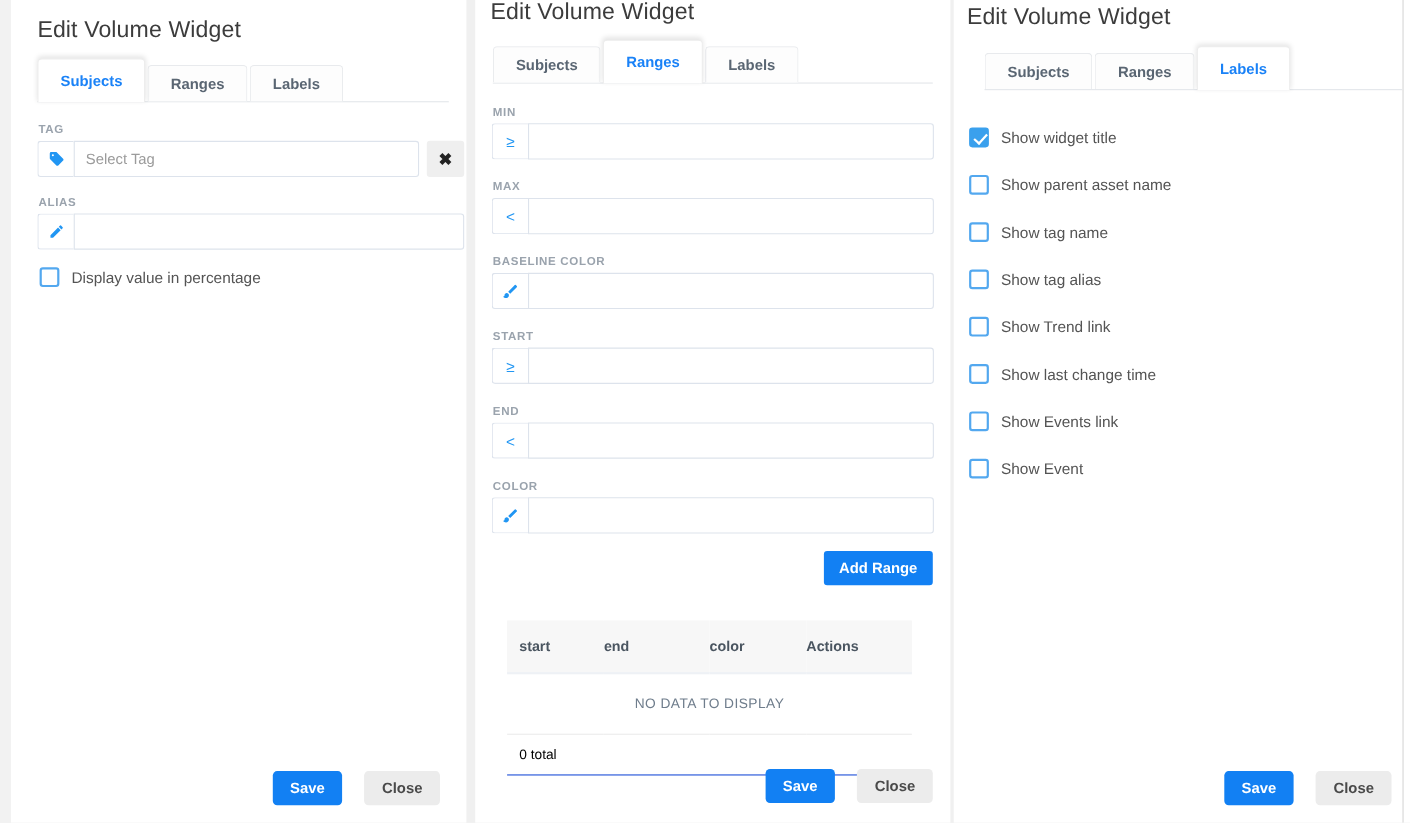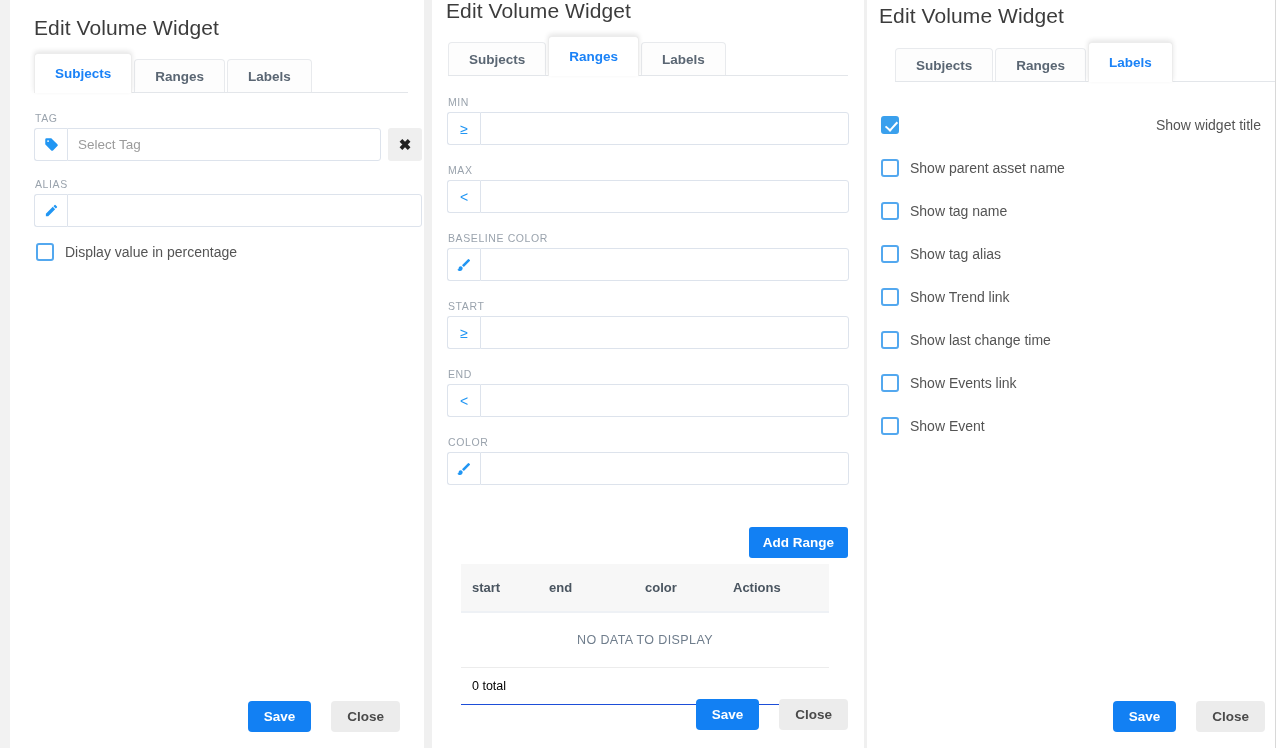--- a/index.html
+++ b/index.html
@@ -69,21 +69,21 @@
     position: relative;
     z-index: 3;
     margin-bottom: -1px;
   }
 
   
   .field-label {
     font-size: 10.5px;
     letter-spacing: .6px;
     color: #9aa3ad;
-    font-weight: normal;
+    font-weight: bold;
     text-transform: uppercase;
     margin: 0 0 4px 1px;
   }
   .input-group {
     display: flex;
     align-items: stretch;
     height: 33px;
   }
   .addon {
     width: 33px;
@@ -312,21 +312,21 @@
       <div class="input-group">
         <span class="addon">
           <svg width="16" height="16" viewBox="0 0 24 24" fill="#2196f3">
             <path d="M7 14c-1.66 0-3 1.34-3 3 0 1.31-1.16 2-2 2 .92 1.22 2.49 2 4 2 2.21 0 4-1.79 4-4 0-1.66-1.34-3-3-3zm13.71-9.37l-1.34-1.34a1 1 0 00-1.41 0L9 12.25 11.75 15l8.96-8.96a1 1 0 000-1.41z"></path>
           </svg>
         </span>
         <input class="txt" type="text" value="" style="">
       </div>
     </div>
 
-    <button class="btn-add" style="position:absolute;right:16px;top:545px;">Add Range</button>
+    <button class="btn-add" style="position:absolute;right:16px;top:519px;">Add Range</button>
 
     <div style="position:absolute;left:29px;top:582px;width:368px;">
       <table class="tbl">
         <thead>
           <tr>
             <th style="width:88px;">start</th>
             <th style="width:96px;">end</th>
             <th style="width:88px;">color</th>
             <th>Actions</th>
           </tr>
@@ -349,21 +349,21 @@
   <div class="panel" id="panel-right">
     <div style="position:absolute;left:12px;top:16px;" class="dialog-title">Edit Volume Widget</div>
 
     <div class="tabs" style="position:absolute;left:28px;top:54px;width:380px;">
       <div class="tab">Subjects</div>
       <div class="tab">Ranges</div>
       <div class="tab active">Labels</div>
     </div>
 
     <div style="position:absolute;left:14px;top:115px;width:380px;">
-      <div class="chk-row" style="height:43px;justify-content:space-between;">
+      <div class="chk-row" style="height:43px;">
         <span class="chk checked"></span>
         <span class="chk-label">Show widget title</span>
       </div>
       <div class="chk-row" style="height:43px;">
         <span class="chk"></span>
         <span class="chk-label">Show parent asset name</span>
       </div>
       <div class="chk-row" style="height:43px;">
         <span class="chk"></span>
         <span class="chk-label">Show tag name</span>

